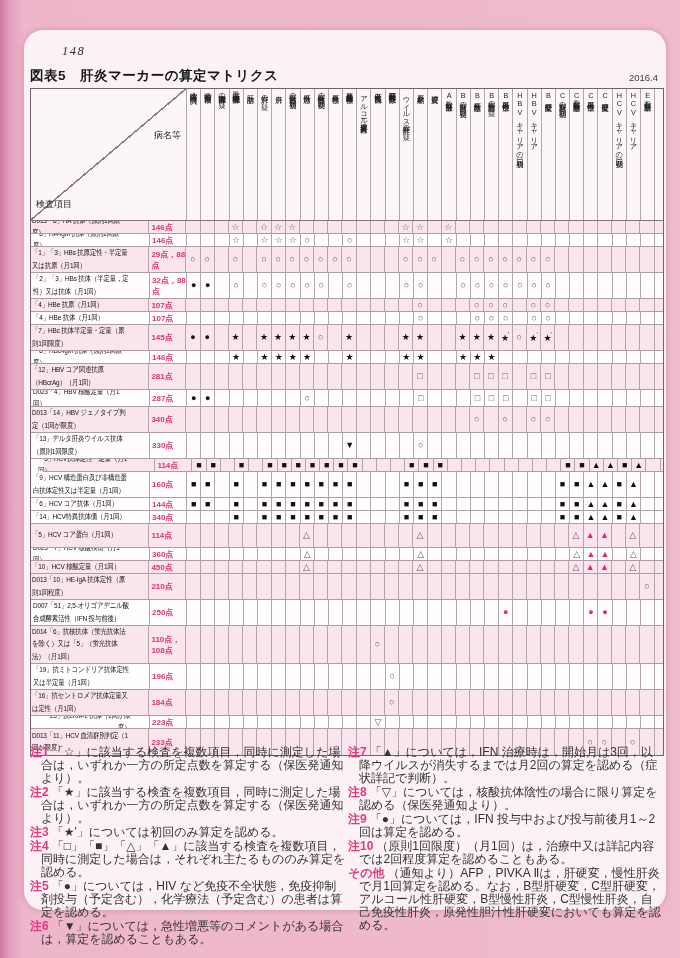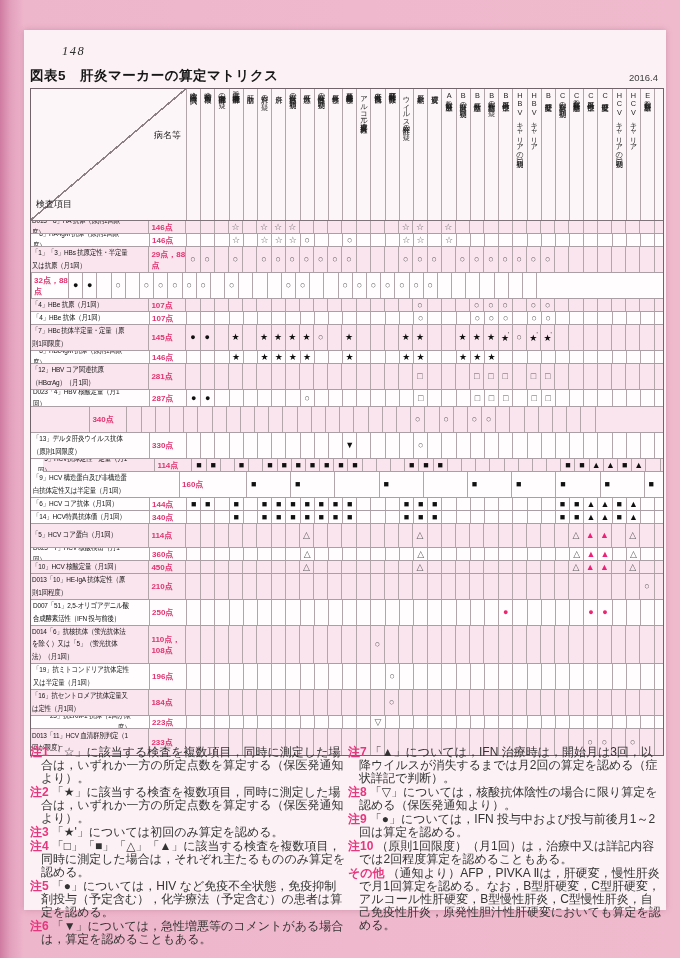--- a/index.html
+++ b/index.html
@@ -3,21 +3,21 @@
 <meta charset="utf-8">
 <style>
   html,body{margin:0;padding:0;}
   body{
     width:680px;height:958px;position:relative;overflow:hidden;
     font-family:"Liberation Sans","DejaVu Sans",sans-serif;
     background:linear-gradient(90deg,#cf7ba1 0px,#e29fbc 10px,#eeb6cb 24px,#f0bacd 100%);
   }
   .content{
     position:absolute;left:24px;top:30px;width:642px;height:880px;
-    background:#fcf2f6;box-shadow:0 0 6px rgba(120,40,80,.25);
+    background:#fcf2f6;box-shadow:0 0 6px rgba(120,40,80,.25);border-radius:19px;
   }
   .pageno{
     position:absolute;left:38px;top:14px;font-family:"Liberation Serif","DejaVu Serif",serif;
     font-style:italic;font-size:12.5px;letter-spacing:1.5px;color:#2e2e2e;
   }
   .titlebar{position:absolute;left:6px;top:36px;width:630px;height:18px;}
   .fig-title{font-size:13.5px;font-weight:bold;color:#171717;letter-spacing:0.5px;}
   .rev-date{position:absolute;right:2px;top:6px;font-size:9.5px;color:#3c3c3c;}
   
   .matrix{
@@ -308,20 +308,23 @@
         <div class="cell"></div>
         <div class="cell"></div>
         <div class="cell"></div>
         <div class="cell"></div>
         <div class="cell"></div>
         <div class="cell"></div>
         <div class="cell"></div>
         <div class="hfill"></div>
       </div>
       <div class="mrow" style="height: 26px;">
+        <div class="cell-label">
+          <span class="lbl">「2」「3」HBs 抗体（半定量，定性）又は抗体（月1回）</span>
+        </div>
         <div class="cell-points">32点，88点</div>
         <div class="cell">
           <span class="sym sym-black">●</span>
         </div>
         <div class="cell">
           <span class="sym sym-black">●</span>
         </div>
         <div class="cell"></div>
         <div class="cell">
           <span class="sym sym-open">○</span>
@@ -733,20 +736,23 @@
         <div class="cell"></div>
         <div class="cell"></div>
         <div class="cell"></div>
         <div class="cell"></div>
         <div class="cell"></div>
         <div class="cell"></div>
         <div class="cell"></div>
         <div class="hfill"></div>
       </div>
       <div class="mrow shade" style="height: 26px;">
+        <div class="cell-label">
+          <span class="lbl">D013「14」HBV ジェノタイプ判定（1回が限度）</span>
+        </div>
         <div class="cell-points">340点</div>
         <div class="cell"></div>
         <div class="cell"></div>
         <div class="cell"></div>
         <div class="cell"></div>
         <div class="cell"></div>
         <div class="cell"></div>
         <div class="cell"></div>
         <div class="cell"></div>
         <div class="cell"></div>
@@ -899,21 +905,21 @@
         </div>
         <div class="cell">
           <span class="sym sym-black">■</span>
         </div>
         <div class="cell">
           <span class="sym sym-black">▲</span>
         </div>
         <div class="cell"></div>
         <div class="hfill"></div>
       </div>
-      <div class="mrow" style="height: 26px; gap: 30px;">
+      <div class="mrow" style="height: 26px;">
         <div class="cell-label">
           <span class="lbl">「9」HCV 構造蛋白及び非構造蛋白抗体定性又は半定量（月1回）</span>
         </div>
         <div class="cell-points">160点</div>
         <div class="cell">
           <span class="sym sym-black">■</span>
         </div>
         <div class="cell">
           <span class="sym sym-black">■</span>
         </div>

